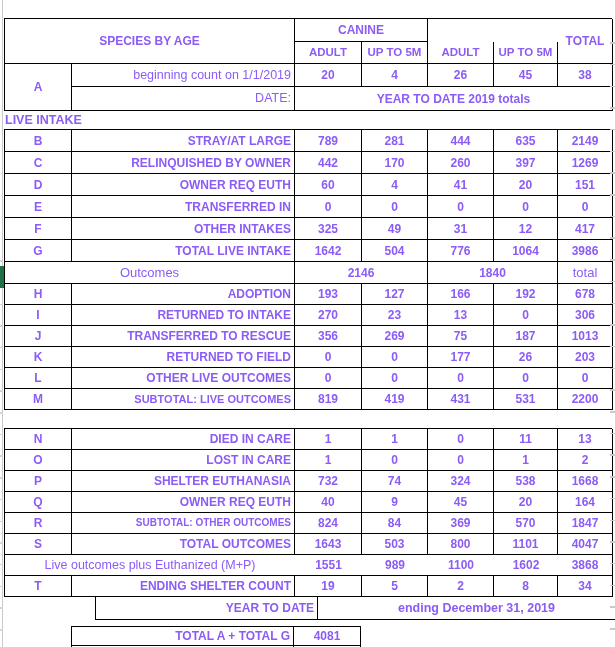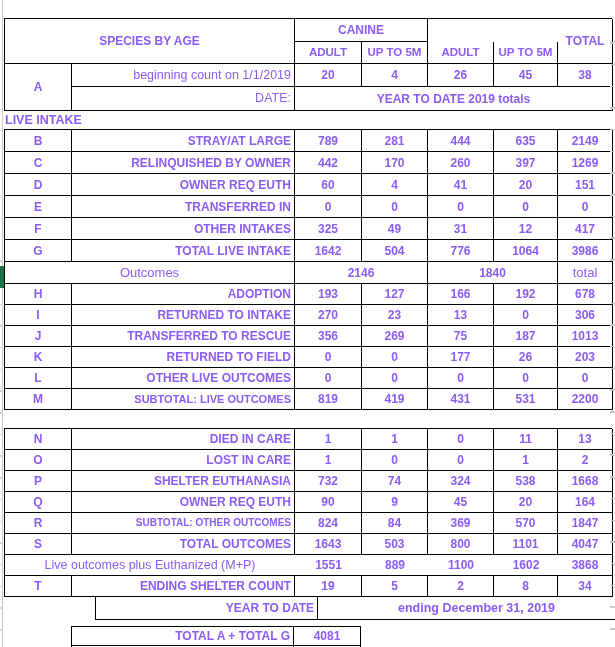--- a/index.html
+++ b/index.html
@@ -224,21 +224,21 @@
     <div class="cell ctr">2</div>
     <div class="cell ctr">P</div>
     <div class="cell rgt">SHELTER EUTHANASIA</div>
     <div class="cell ctr">732</div>
     <div class="cell ctr">74</div>
     <div class="cell ctr">324</div>
     <div class="cell ctr">538</div>
     <div class="cell ctr">1668</div>
     <div class="cell ctr">Q</div>
     <div class="cell rgt">OWNER REQ EUTH</div>
-    <div class="cell ctr">90</div>
+    <div class="cell ctr">40</div>
     <div class="cell ctr">9</div>
     <div class="cell ctr">45</div>
     <div class="cell ctr">20</div>
     <div class="cell ctr">164</div>
     <div class="cell ctr">R</div>
     <div class="cell rgt small2">SUBTOTAL: OTHER OUTCOMES</div>
     <div class="cell ctr">824</div>
     <div class="cell ctr">84</div>
     <div class="cell ctr">369</div>
     <div class="cell ctr">570</div>
@@ -248,21 +248,21 @@
     <div class="cell ctr">1643</div>
     <div class="cell ctr">503</div>
     <div class="cell ctr">800</div>
     <div class="cell ctr">1101</div>
     <div class="cell ctr">4047</div>
   </div>
 
   <div class="grid euband bl">
     <div class="cell ctr reg">Live outcomes plus Euthanized (M+P)</div>
     <div class="cell ctr">1551</div>
-    <div class="cell ctr">889</div>
+    <div class="cell ctr">989</div>
     <div class="cell ctr">1100</div>
     <div class="cell ctr">1602</div>
     <div class="cell ctr">3868</div>
   </div>
 
   <div class="grid sec rows21 bl">
     <div class="cell ctr">T</div>
     <div class="cell rgt">ENDING SHELTER COUNT</div>
     <div class="cell ctr">19</div>
     <div class="cell ctr">5</div>

